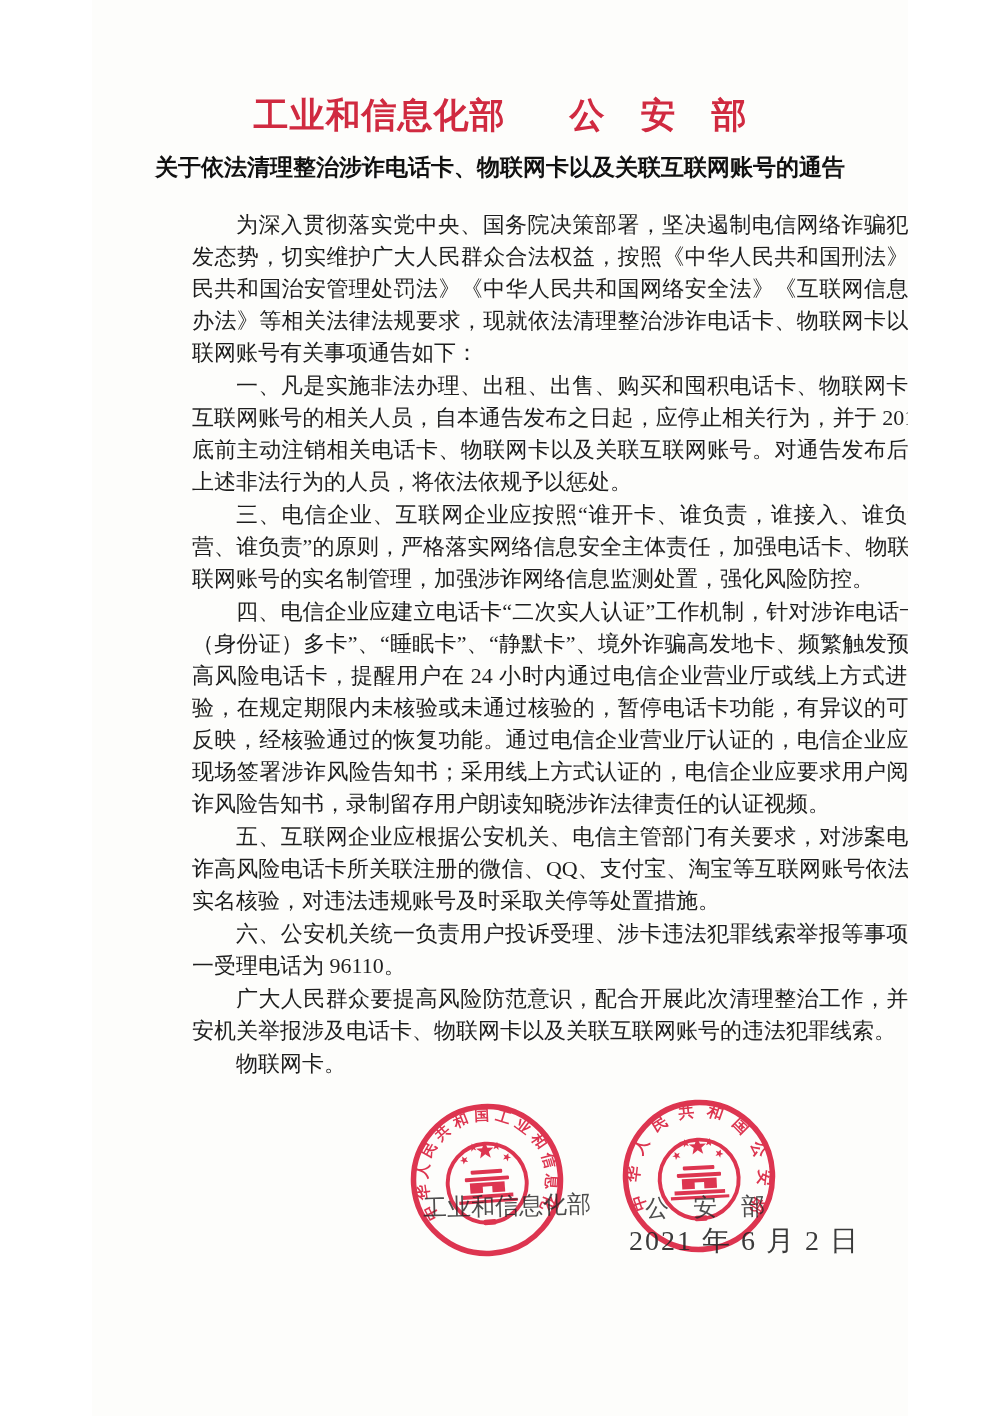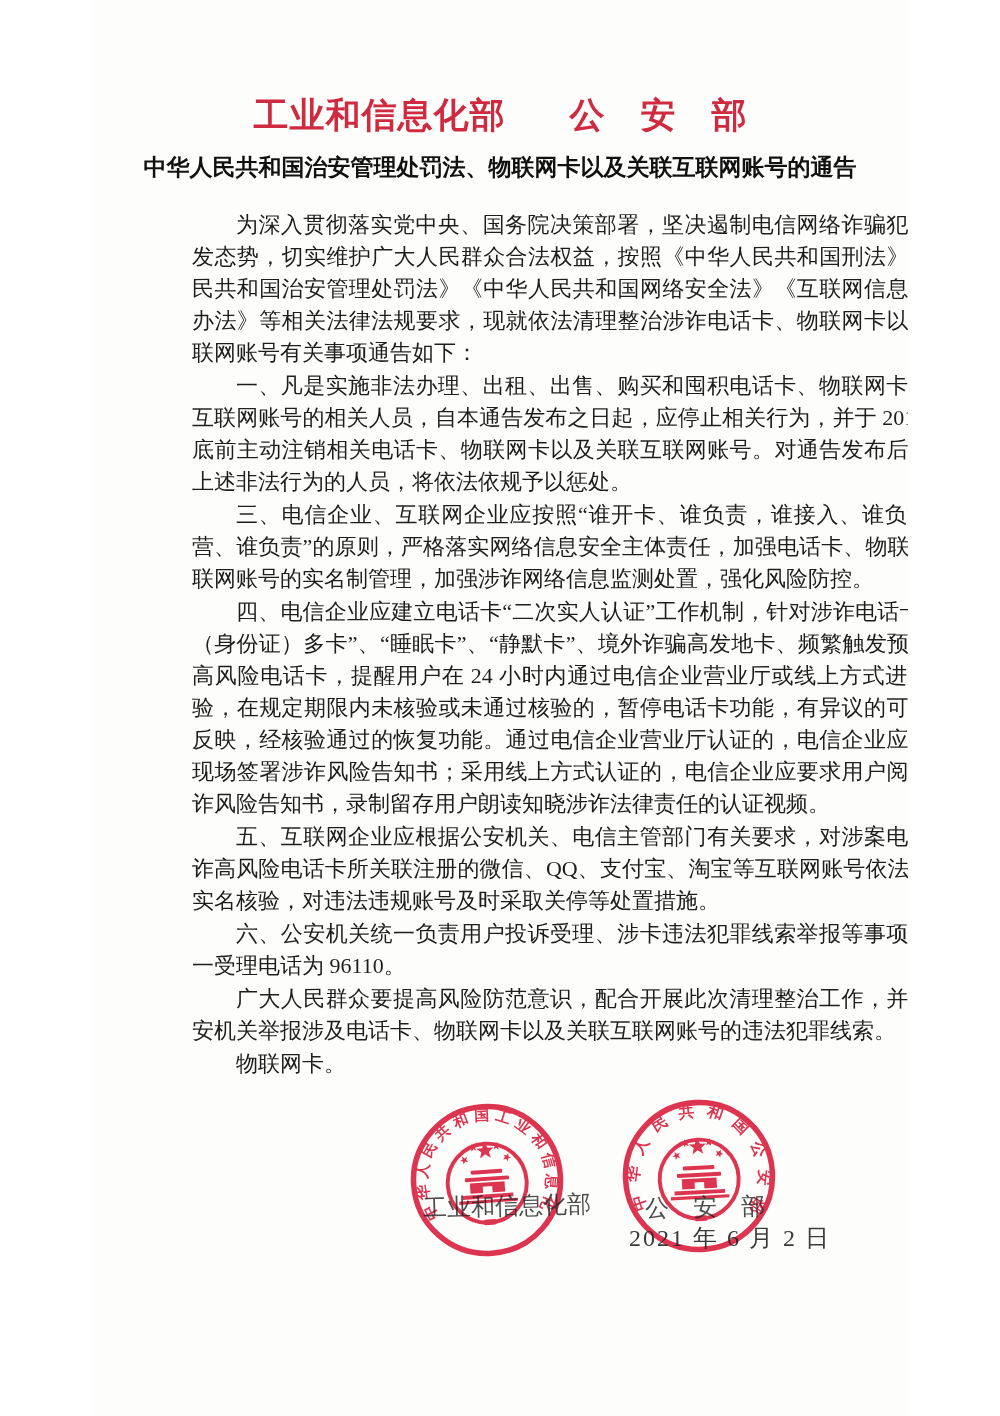--- a/index.html
+++ b/index.html
@@ -88,38 +88,38 @@
     opacity: 0.82;
     white-space: nowrap;
   }
   .sig-left  { left: 331px; top: 1190px; transform: rotate(-1.5deg); }
   .sig-right { left: 553px; top: 1191px; letter-spacing: 24px; margin-right: -24px; transform: rotate(-1deg); }
 
   .seal-date {
     position: absolute;
     left: 537px;
     top: 1222px;
-    font-size: 24px;
+    font-size: 28px;
     color: #262626;
     opacity: 0.9;
     letter-spacing: 2px;
     white-space: nowrap;
   }
 </style>
 </head>
 <body>
 
 <div class="page">
 
   <div class="ministries">
     <span class="ministry">工业和信息化部</span>
     <span class="ministry spaced">公安部</span>
   </div>
 
-  <div class="doc-title">中华人民共和国治安管理处罚法、物联网卡以及关联互联网账号的通告</div>
+  <div class="doc-title">关于依法清理整治涉诈电话卡、物联网卡以及关联互联网账号的通告</div>
 
   <div class="body-text">
     <p>为深入贯彻落实党中央、国务院决策部署，坚决遏制电信网络诈骗犯罪高发多发态势，切实维护广大人民群众合法权益，按照《中华人民共和国刑法》《中华人民共和国治安管理处罚法》《中华人民共和国网络安全法》《互联网信息服务管理办法》等相关法律法规要求，现就依法清理整治涉诈电话卡、物联网卡以及关联互联网账号有关事项通告如下：</p>
     <p>一、凡是实施非法办理、出租、出售、购买和囤积电话卡、物联网卡以及关联互联网账号的相关人员，自本通告发布之日起，应停止相关行为，并于 2018 年 6 月底前主动注销相关电话卡、物联网卡以及关联互联网账号。对通告发布后仍然进行上述非法行为的人员，将依法依规予以惩处。</p>
     <p>三、电信企业、互联网企业应按照“谁开卡、谁负责，谁接入、谁负责，谁运营、谁负责”的原则，严格落实网络信息安全主体责任，加强电话卡、物联网卡、互联网账号的实名制管理，加强涉诈网络信息监测处置，强化风险防控。</p>
     <p>四、电信企业应建立电话卡“二次实人认证”工作机制，针对涉诈电话卡、“一证（身份证）多卡”、“睡眠卡”、“静默卡”、境外诈骗高发地卡、频繁触发预警模型等高风险电话卡，提醒用户在 24 小时内通过电信企业营业厅或线上方式进行实名核验，在规定期限内未核验或未通过核验的，暂停电话卡功能，有异议的可进行投诉反映，经核验通过的恢复功能。通过电信企业营业厅认证的，电信企业应要求用户现场签署涉诈风险告知书；采用线上方式认证的，电信企业应要求用户阅读勾选涉诈风险告知书，录制留存用户朗读知晓涉诈法律责任的认证视频。</p>
     <p>五、互联网企业应根据公安机关、电信主管部门有关要求，对涉案电话卡、涉诈高风险电话卡所关联注册的微信、QQ、支付宝、淘宝等互联网账号依法依规进行实名核验，对违法违规账号及时采取关停等处置措施。</p>
     <p>六、公安机关统一负责用户投诉受理、涉卡违法犯罪线索举报等事项，全国统一受理电话为 96110。</p>
     <p>广大人民群众要提高风险防范意识，配合开展此次清理整治工作，并积极向公安机关举报涉及电话卡、物联网卡以及关联互联网账号的违法犯罪线索。</p>
     <p>物联网卡。</p>

